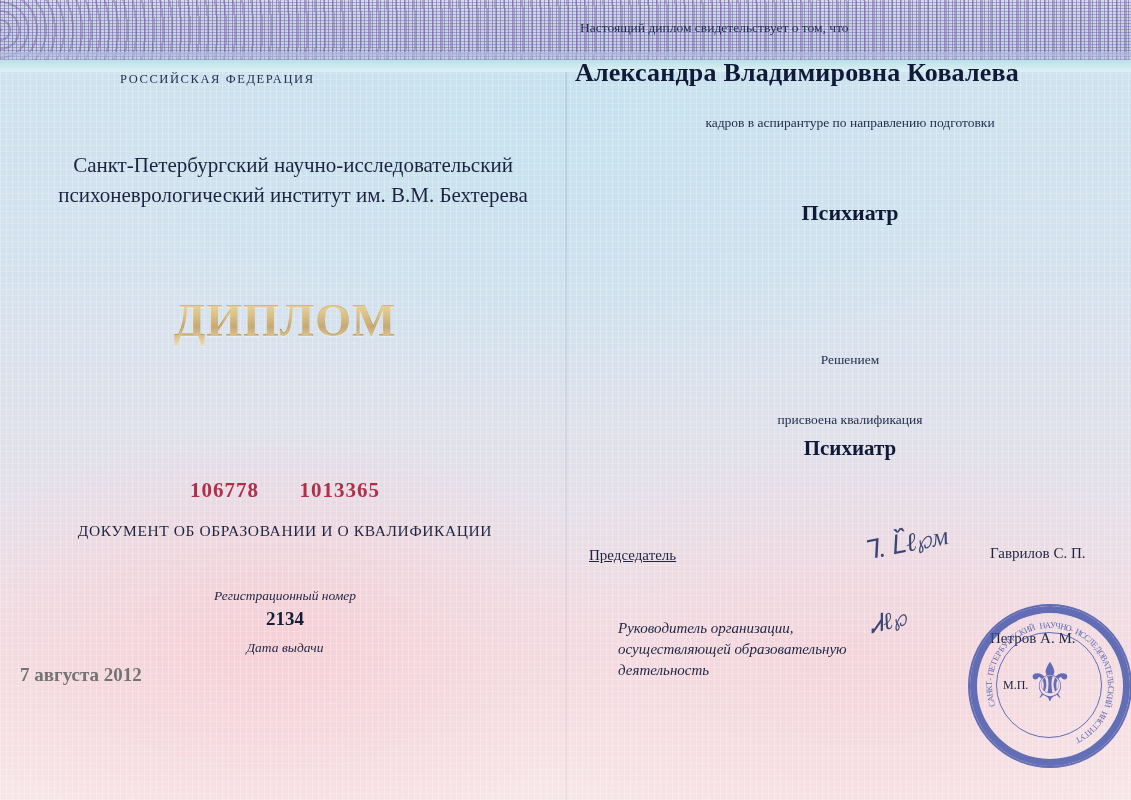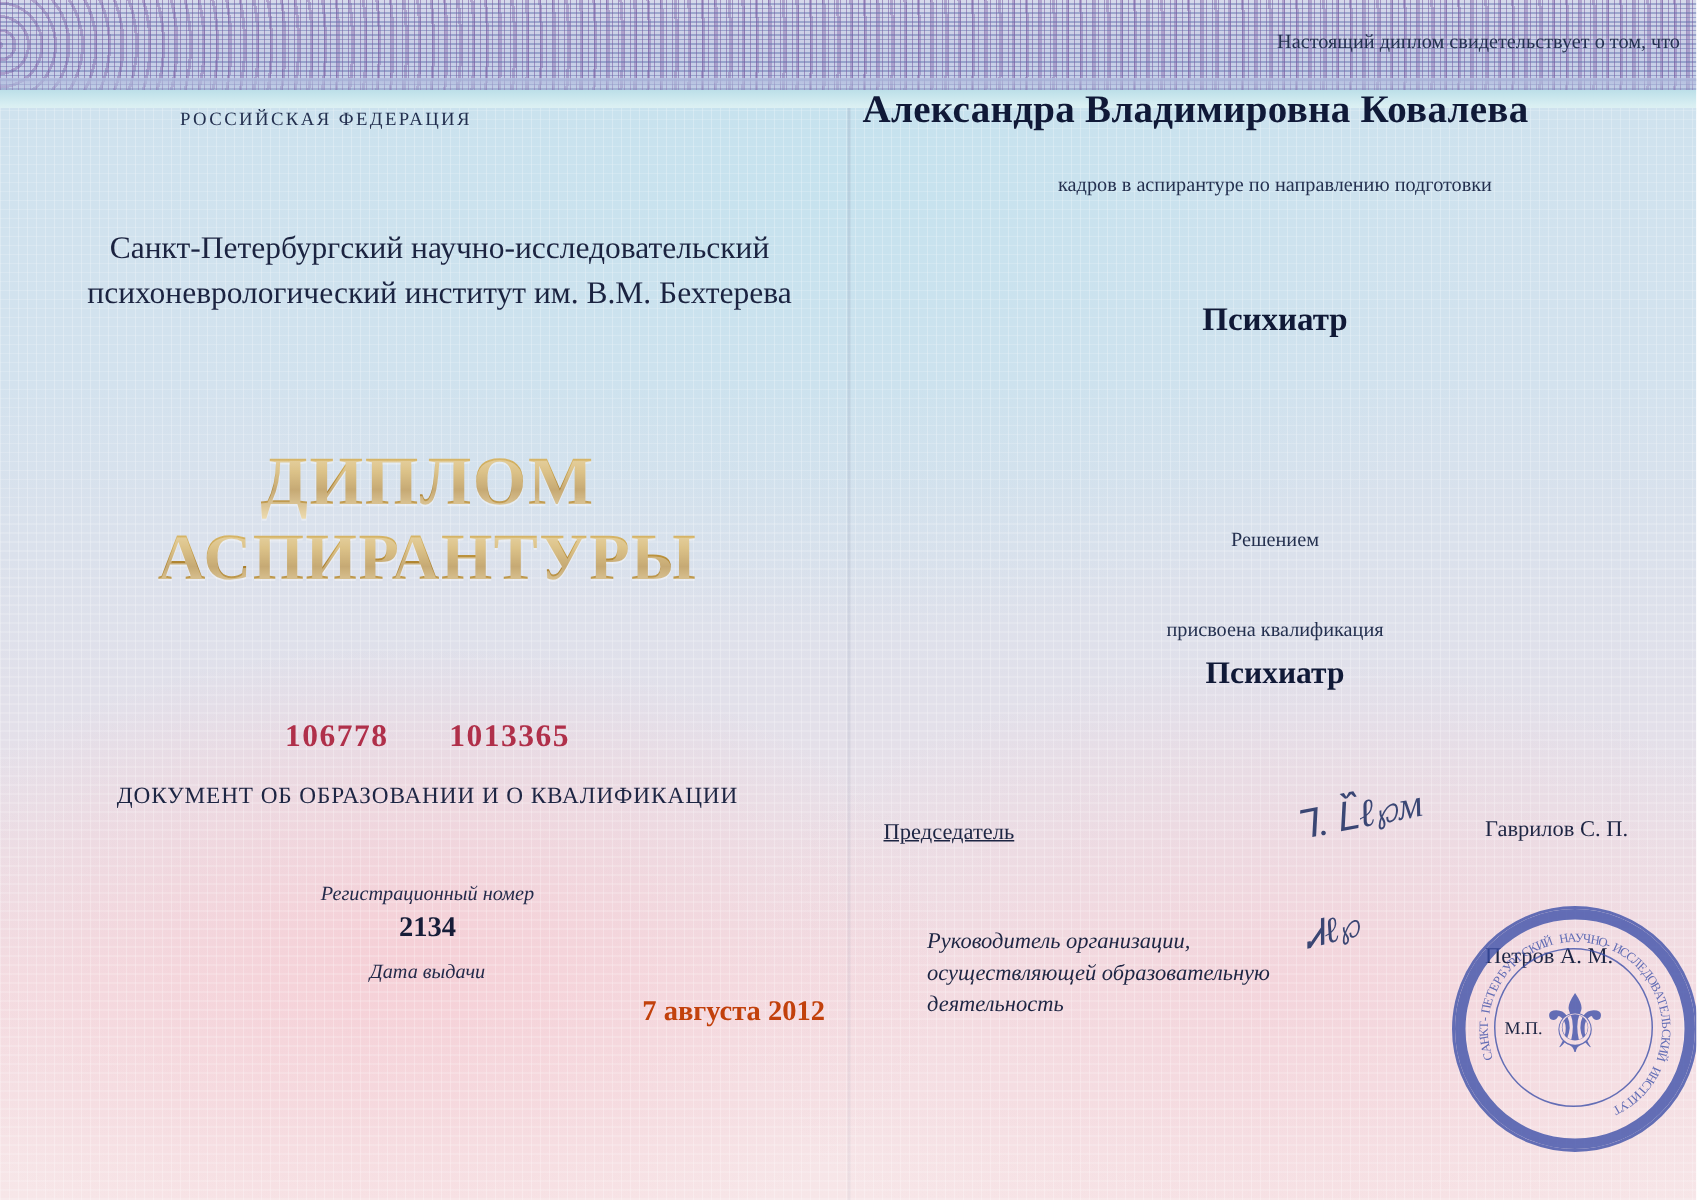--- a/index.html
+++ b/index.html
@@ -159,30 +159,30 @@
     left: 20px; top: 640px;
     width: 530px;
     text-align: center;
     font-size: 13.5px;
     font-style: italic;
     color: #232a4a;
   }
   #issue-date {
     left: 20px; top: 664px;
     width: 530px;
-    text-align: right;
+    text-align: left;
     font-size: 19px;
     font-weight: bold;
-    color: #c2410c;
+    color: #737373;
   }
   
   #intro-line {
     left: 580px; top: 20px;
     width: 540px;
-    text-align: right;
+    text-align: left;
     font-size: 13.5px;
     color: #24304f;
   }
   #holder-name {
     left: 575px; top: 58px;
     width: 545px;
     text-align: left;
     font-size: 26px;
     font-weight: bold;
     color: #101937;
@@ -316,21 +316,20 @@
 
   <div class="t" id="rf-label">РОССИЙСКАЯ ФЕДЕРАЦИЯ</div>
 
   <div class="t" id="inst-name">
     <div>Санкт-Петербургский научно-исследовательский</div>
     <div>психоневрологический институт им. В.М. Бехтерева</div>
   </div>
 
   <div class="t" id="diploma-title">
     <span class="ln l1">ДИПЛОМ</span>
-    <span class="ln l3">АСПИРАНТУРЫ</span>
   </div>
 
   <div class="t" id="doc-numbers">
     <span>106778</span>
     <span class="gap"></span>
     <span>1013365</span>
   </div>
 
   <div class="t" id="doc-kind">ДОКУМЕНТ ОБ ОБРАЗОВАНИИ И О КВАЛИФИКАЦИИ</div>
 

